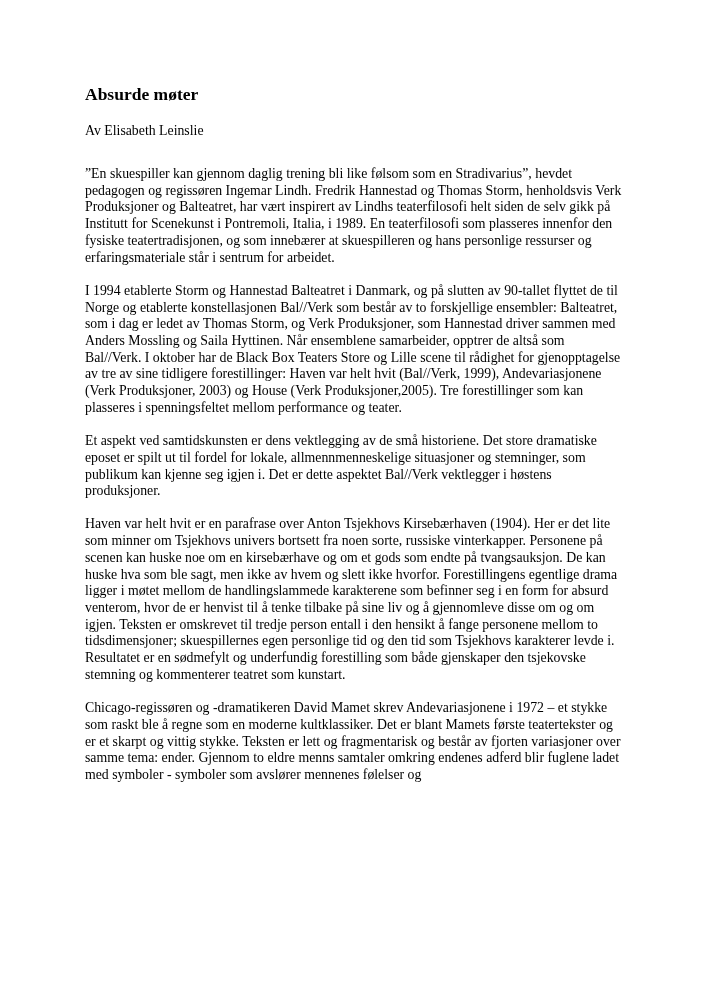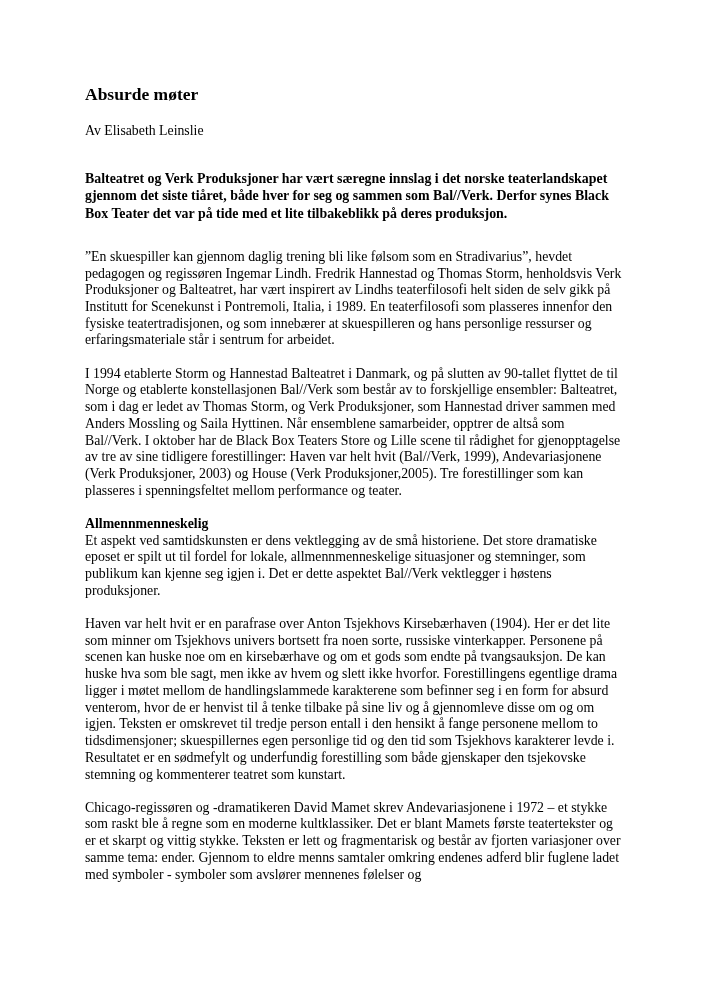--- a/index.html
+++ b/index.html
@@ -52,21 +52,20 @@
   }
   .run.italic { }
   .run.regular { font-style: normal; }
 </style>
 </head>
 <body>
 
 <div class="page">
   <h1 class="title">Absurde møter</h1>
   <p class="byline">Av Elisabeth Leinslie</p>
-  <p class="lead">Balteatret og Verk Produksjoner har vært særegne innslag i det norske teaterlandskapet gjennom det siste tiåret, både hver for seg og sammen som Bal//Verk. Derfor synes Black Box Teater det var på tide med et lite tilbakeblikk på deres produksjon.</p>
   <div class="body-text">
       <p class="para"><span class="run regular">”En skuespiller kan gjennom daglig trening bli like følsom som en Stradivarius”, hevdet pedagogen og regissøren Ingemar Lindh. Fredrik Hannestad og Thomas Storm, henholdsvis Verk Produksjoner og Balteatret, har vært inspirert av Lindhs teaterfilosofi helt siden de selv gikk på Institutt for Scenekunst i Pontremoli, Italia, i 1989. En teaterfilosofi som plasseres innenfor den fysiske teatertradisjonen, og som innebærer at skuespilleren og hans personlige ressurser og erfaringsmateriale står i sentrum for arbeidet.</span></p>
       <p class="para"><span class="run regular">I 1994 etablerte Storm og Hannestad Balteatret i Danmark, og på slutten av 90-tallet flyttet de til Norge og etablerte konstellasjonen Bal//Verk som består av to forskjellige ensembler: Balteatret, som i dag er ledet av Thomas Storm, og Verk Produksjoner, som Hannestad driver sammen med Anders Mossling og Saila Hyttinen. Når ensemblene samarbeider, opptrer de altså som Bal//Verk. I oktober har de Black Box Teaters Store og Lille scene til rådighet for gjenopptagelse av tre av sine tidligere forestillinger: </span><span class="run italic">Haven var helt hvit</span><span class="run regular"> (Bal//Verk, 1999), </span><span class="run italic">Andevariasjonene</span><span class="run regular"> (Verk Produksjoner, 2003) og </span><span class="run italic">House</span><span class="run regular"> (Verk Produksjoner,2005). Tre forestillinger som kan plasseres i spenningsfeltet mellom performance og teater.</span></p>
-      <p class="para"><span class="para-heading">Allmennmenneskelig</span><span class="run regular">Et aspekt ved samtidskunsten er dens vektlegging av de små historiene. Det store dramatiske eposet er spilt ut til fordel for lokale, allmennmenneskelige situasjoner og stemninger, som publikum kan kjenne seg igjen i. Det er dette aspektet Bal//Verk vektlegger i høstens produksjoner.</span></p>
+      <p class="para"><span class="run regular">Et aspekt ved samtidskunsten er dens vektlegging av de små historiene. Det store dramatiske eposet er spilt ut til fordel for lokale, allmennmenneskelige situasjoner og stemninger, som publikum kan kjenne seg igjen i. Det er dette aspektet Bal//Verk vektlegger i høstens produksjoner.</span></p>
       <p class="para"><span class="run italic">Haven var helt hvit</span><span class="run regular"> er en parafrase over Anton Tsjekhovs </span><span class="run italic">Kirsebærhaven</span><span class="run regular"> (1904). Her er det lite som minner om Tsjekhovs univers bortsett fra noen sorte, russiske vinterkapper. Personene på scenen kan huske noe om en kirsebærhave og om et gods som endte på tvangsauksjon. De kan huske hva som ble sagt, men ikke av hvem og slett ikke hvorfor. Forestillingens egentlige drama ligger i møtet mellom de handlingslammede karakterene som befinner seg i en form for absurd venterom, hvor de er henvist til å tenke tilbake på sine liv og å gjennomleve disse om og om igjen. Teksten er omskrevet til tredje person entall i den hensikt å fange personene mellom to tidsdimensjoner; skuespillernes egen personlige tid og den tid som Tsjekhovs karakterer levde i. Resultatet er en sødmefylt og underfundig forestilling som både gjenskaper den tsjekovske stemning og kommenterer teatret som kunstart.</span></p>
       <p class="para"><span class="run regular">Chicago-regissøren og -dramatikeren David Mamet skrev </span><span class="run italic">Andevariasjonene</span><span class="run regular"> i 1972 – et stykke som raskt ble å regne som en moderne kultklassiker. Det er blant Mamets første teatertekster og er et skarpt og vittig stykke. Teksten er lett og fragmentarisk og består av fjorten variasjoner over samme tema: ender. Gjennom to eldre menns samtaler omkring endenes adferd blir fuglene ladet med symboler - symboler som avslører mennenes følelser og</span></p>
     </div>
 </div>
 
 </body></html>

